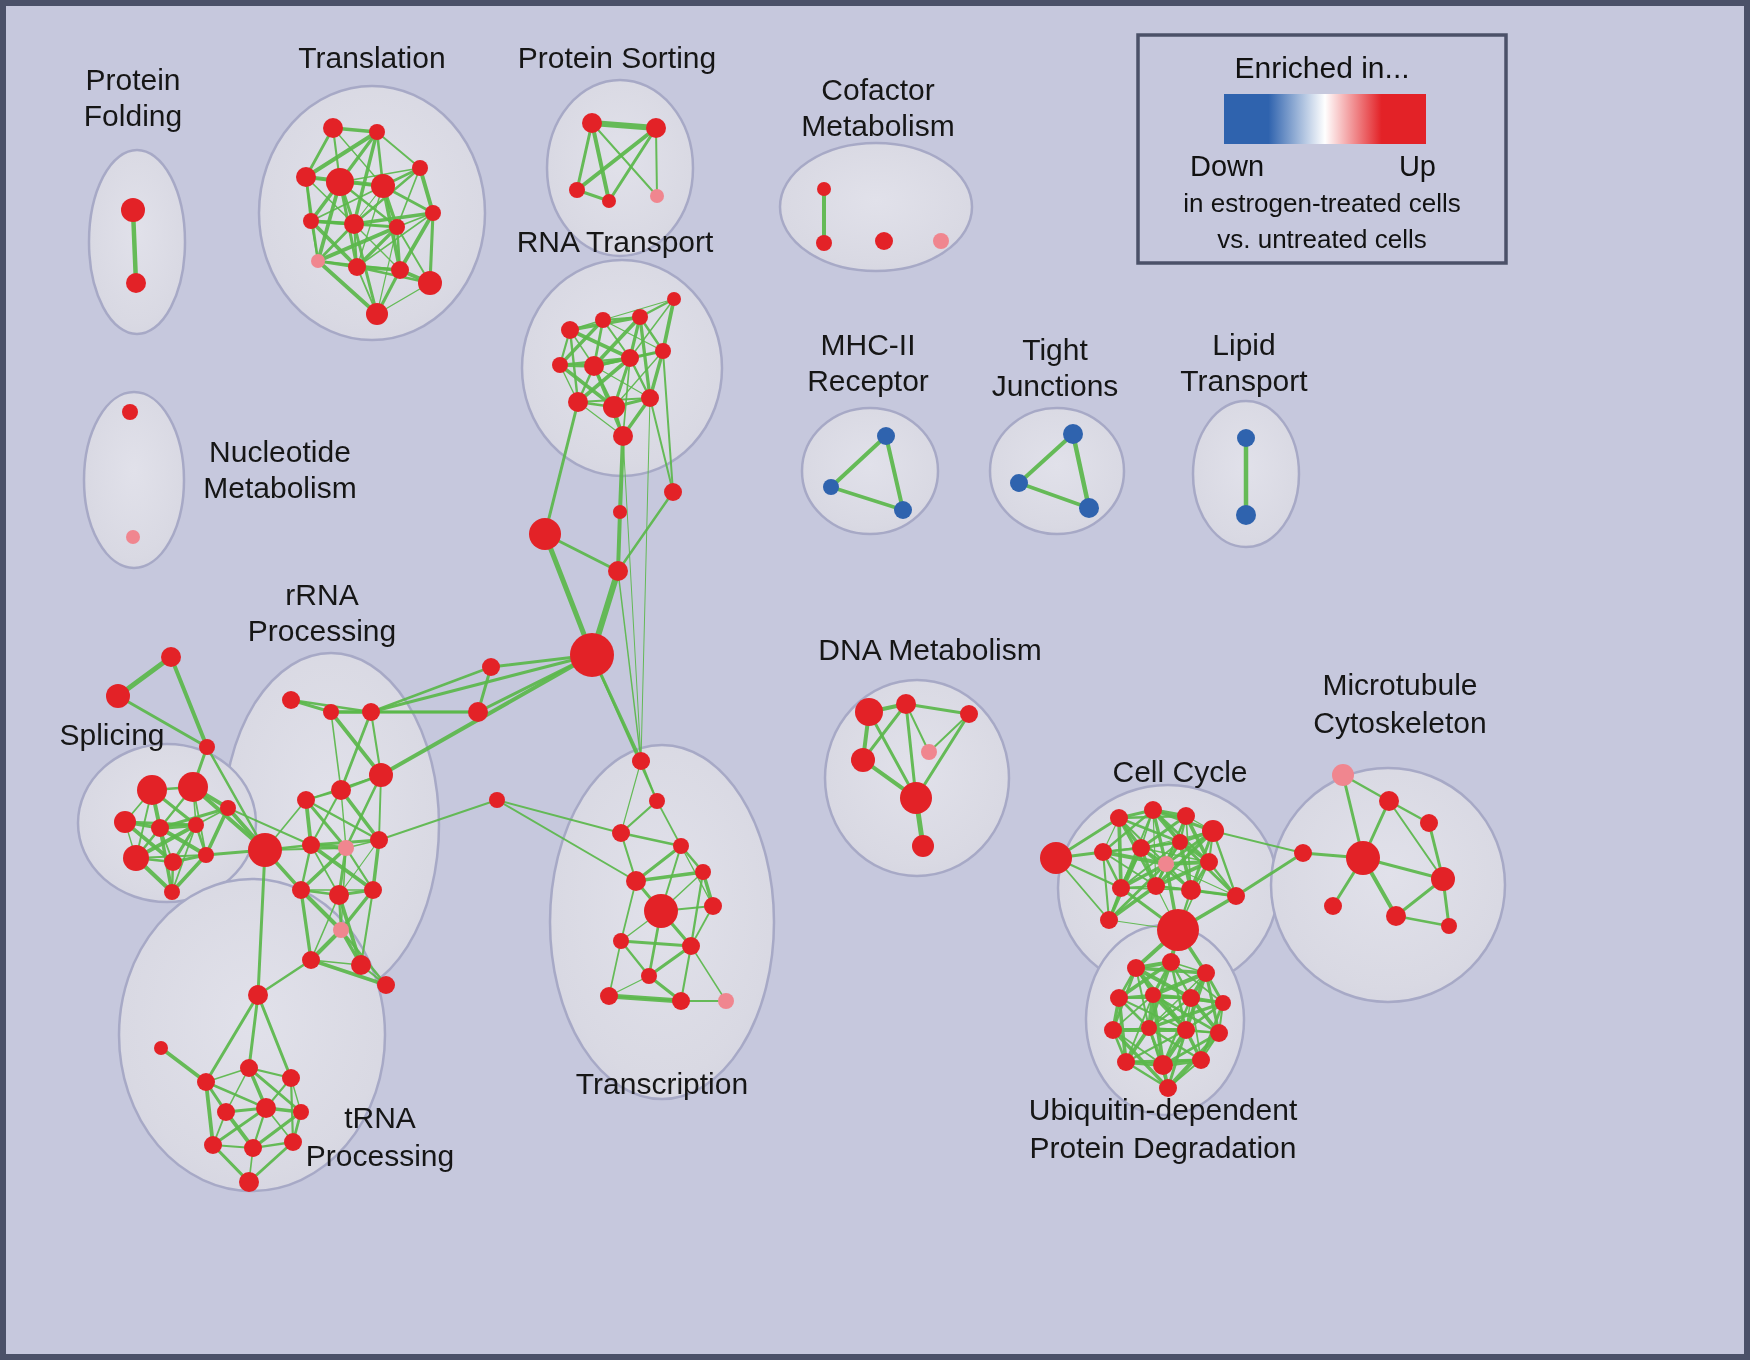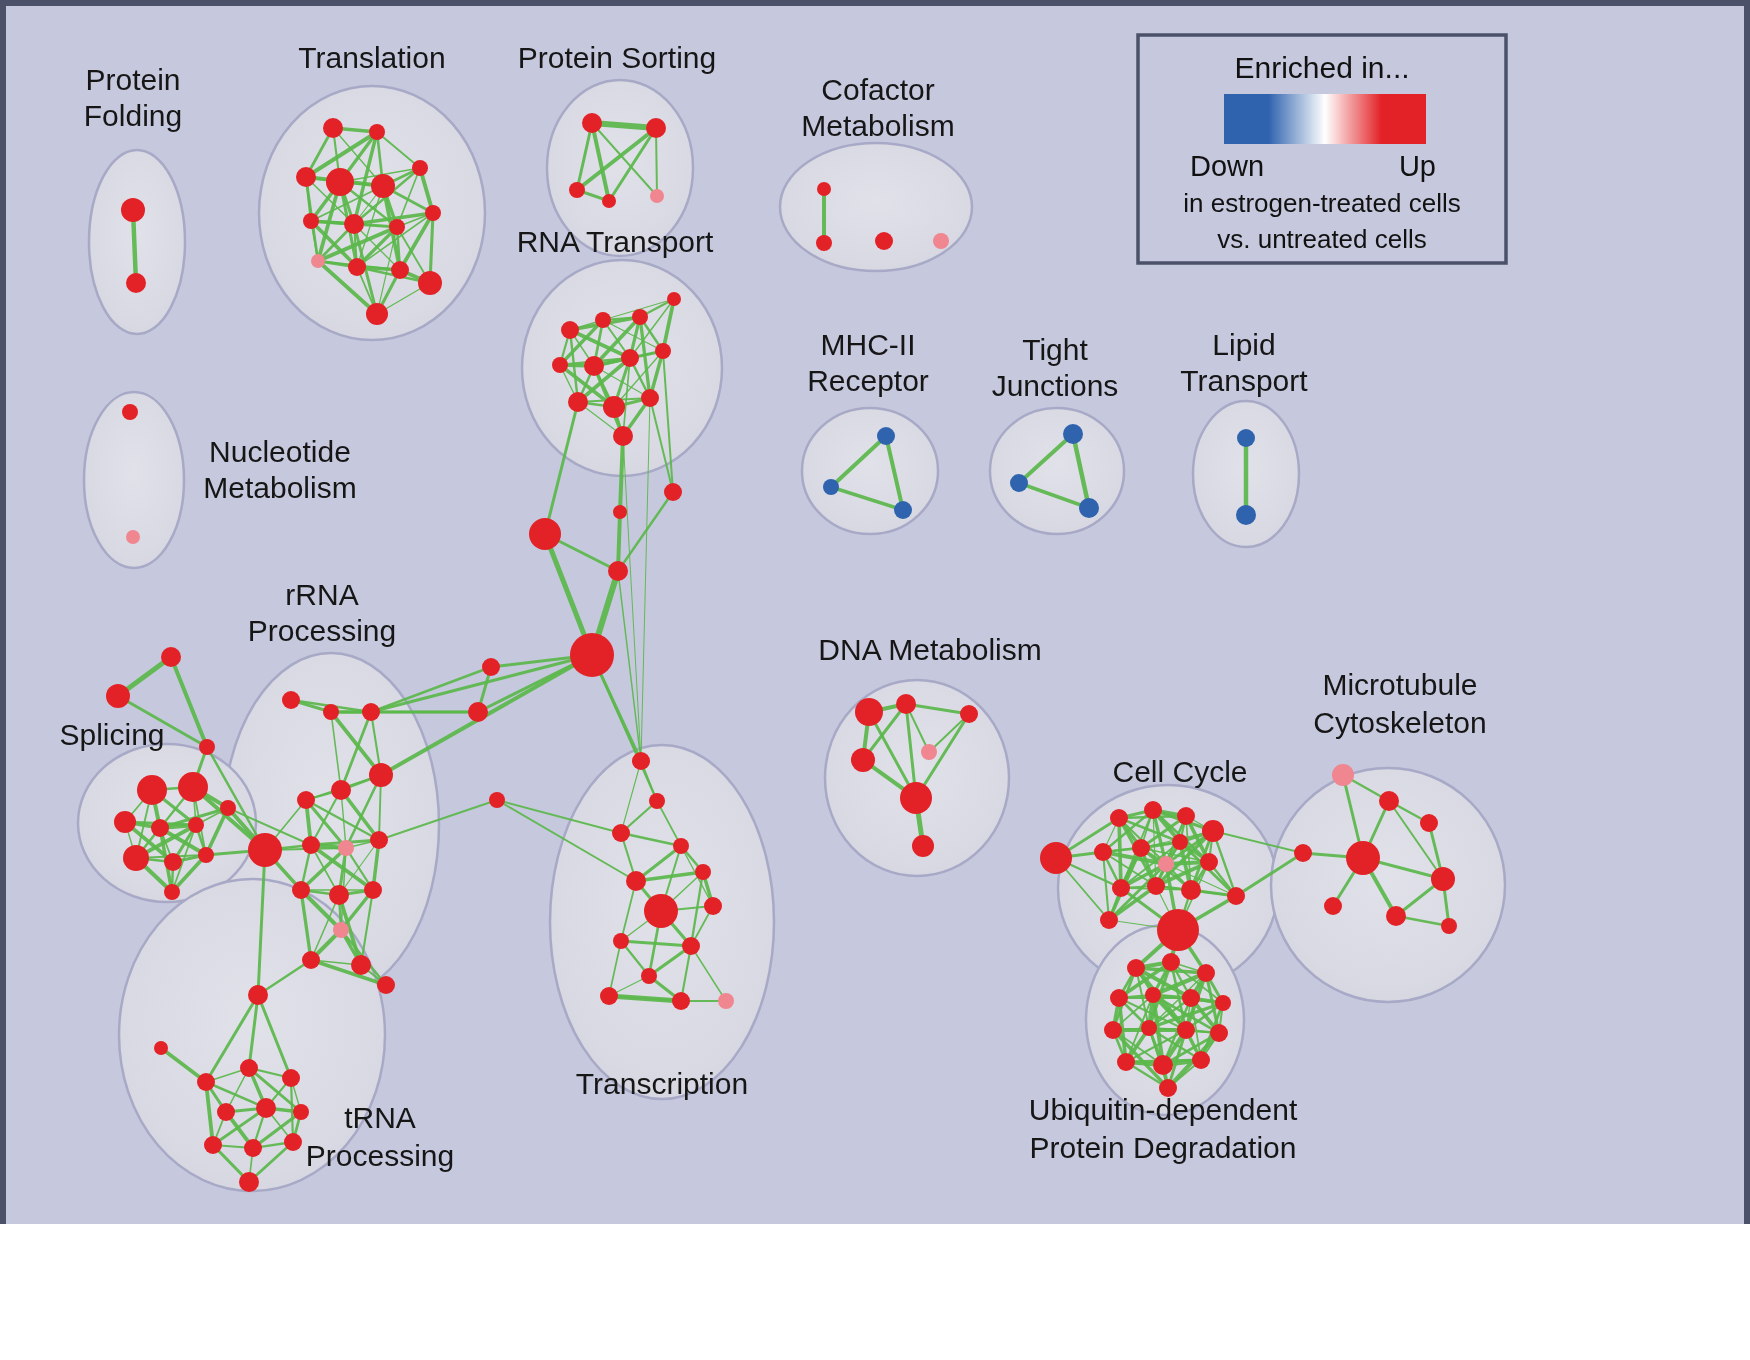--- a/index.html
+++ b/index.html
@@ -1,16 +1,16 @@
 <!DOCTYPE html>
 <html><head>
 <meta charset="utf-8">
 <style>
   html,body { margin:0; padding:0; background:#ffffff; font-family:"Liberation Sans",sans-serif; }
-  .figure-wrap { position:relative; width:1750px; height:1224px; }
+  .figure-wrap { position:relative; width:1750px; height:1360px; }
   svg { display:block; }
   .cluster-label { font-size:30px; fill:#161616; text-anchor:middle; }
   .legend-title { font-size:30px; fill:#111; text-anchor:middle; }
   .legend-updown { font-size:29px; fill:#111; }
   .legend-body { font-size:26px; fill:#111; text-anchor:middle; }
 </style>
 </head>
 <body>
 
 <div class="figure-wrap">

